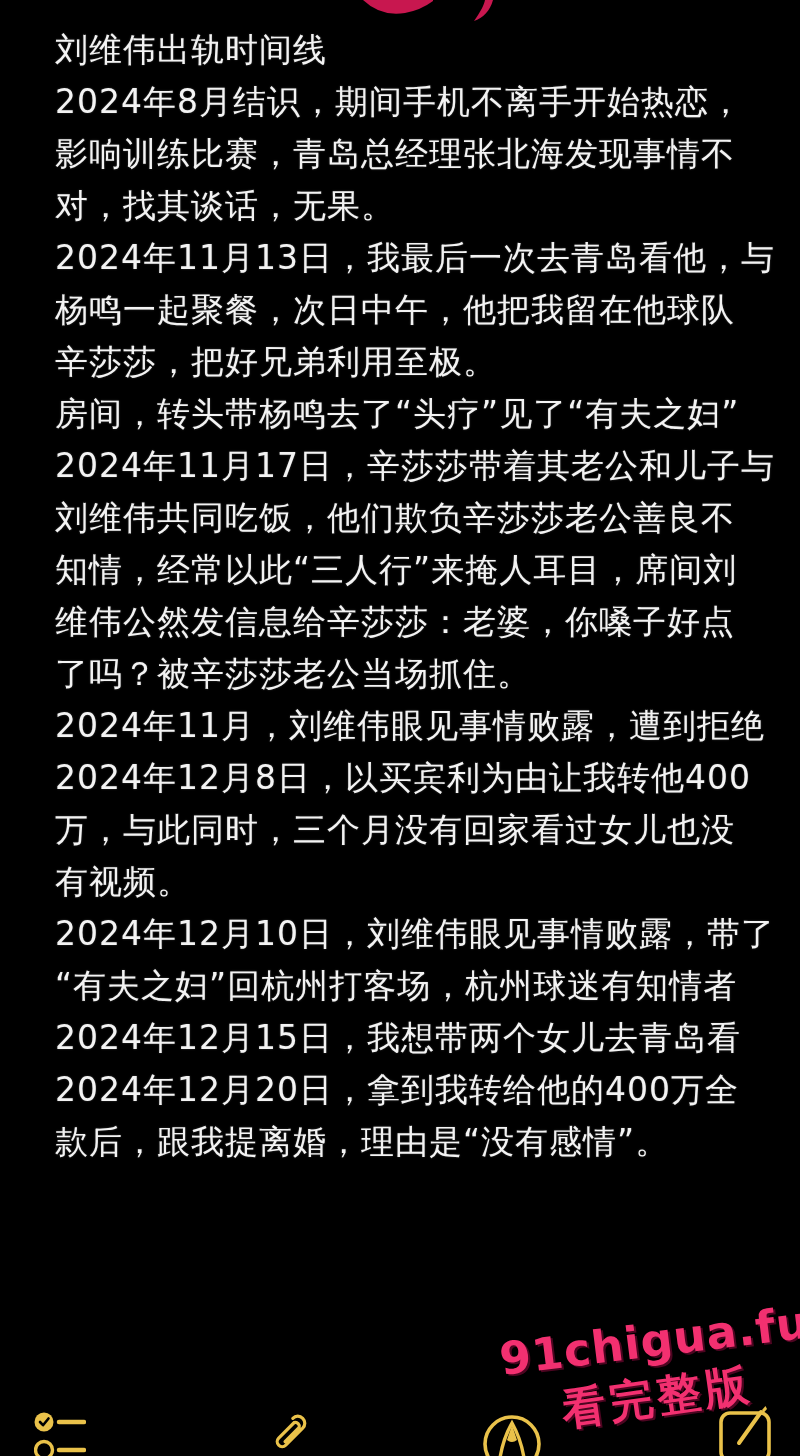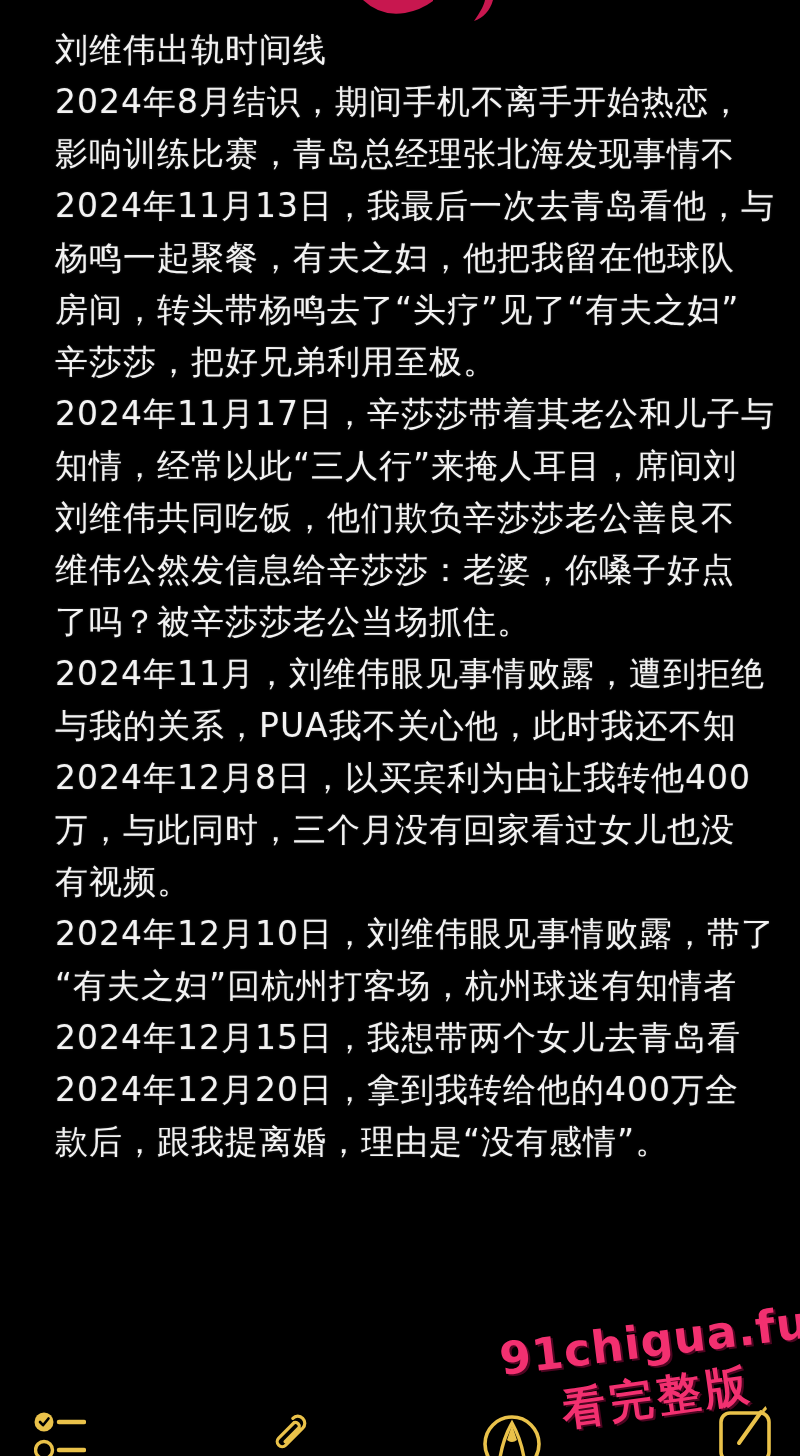--- a/index.html
+++ b/index.html
@@ -59,31 +59,31 @@
 
   <svg class="top-deco" viewBox="0 0 160 32" width="160" height="32">
     <path d="M8 0 Q 26 17 50 13 Q 66 10 78 1 L78 0 Z" fill="#c8174f"></path>
     <path d="M138 0 C 135 11 128 18 119 21 C 126 11 129 5 130 0 Z" fill="#c8174f"></path>
   </svg>
 
   <div class="note-text">
     <div class="note-line">刘维伟出轨时间线</div>
     <div class="note-line">2024年8月结识，期间手机不离手开始热恋，</div>
     <div class="note-line">影响训练比赛，青岛总经理张北海发现事情不</div>
+    <div class="note-line">对，找其谈话，无果。</div>
     <div class="note-line">2024年11月13日，我最后一次去青岛看他，与</div>
-    <div class="note-line">杨鸣一起聚餐，有夫之妇，他把我留在他球队</div>
+    <div class="note-line">杨鸣一起聚餐，次日中午，他把我留在他球队</div>
+    <div class="note-line">辛莎莎，把好兄弟利用至极。</div>
     <div class="note-line">房间，转头带杨鸣去了“头疗”见了“有夫之妇”</div>
-    <div class="note-line">辛莎莎，把好兄弟利用至极。</div>
     <div class="note-line">2024年11月17日，辛莎莎带着其老公和儿子与</div>
+    <div class="note-line">刘维伟共同吃饭，他们欺负辛莎莎老公善良不</div>
     <div class="note-line">知情，经常以此“三人行”来掩人耳目，席间刘</div>
-    <div class="note-line">刘维伟共同吃饭，他们欺负辛莎莎老公善良不</div>
     <div class="note-line">维伟公然发信息给辛莎莎：老婆，你嗓子好点</div>
     <div class="note-line">了吗？被辛莎莎老公当场抓住。</div>
     <div class="note-line">2024年11月，刘维伟眼见事情败露，遭到拒绝</div>
-    <div class="note-line">与我的关系，PUA我不关心他，此时我还不知</div>
     <div class="note-line">2024年12月8日，以买宾利为由让我转他400</div>
     <div class="note-line">万，与此同时，三个月没有回家看过女儿也没</div>
     <div class="note-line">有视频。</div>
     <div class="note-line">2024年12月10日，刘维伟眼见事情败露，带了</div>
     <div class="note-line">“有夫之妇”回杭州打客场，杭州球迷有知情者</div>
     <div class="note-line">2024年12月15日，我想带两个女儿去青岛看</div>
     <div class="note-line">2024年12月20日，拿到我转给他的400万全</div>
     <div class="note-line">款后，跟我提离婚，理由是“没有感情”。</div>
   </div>
 

